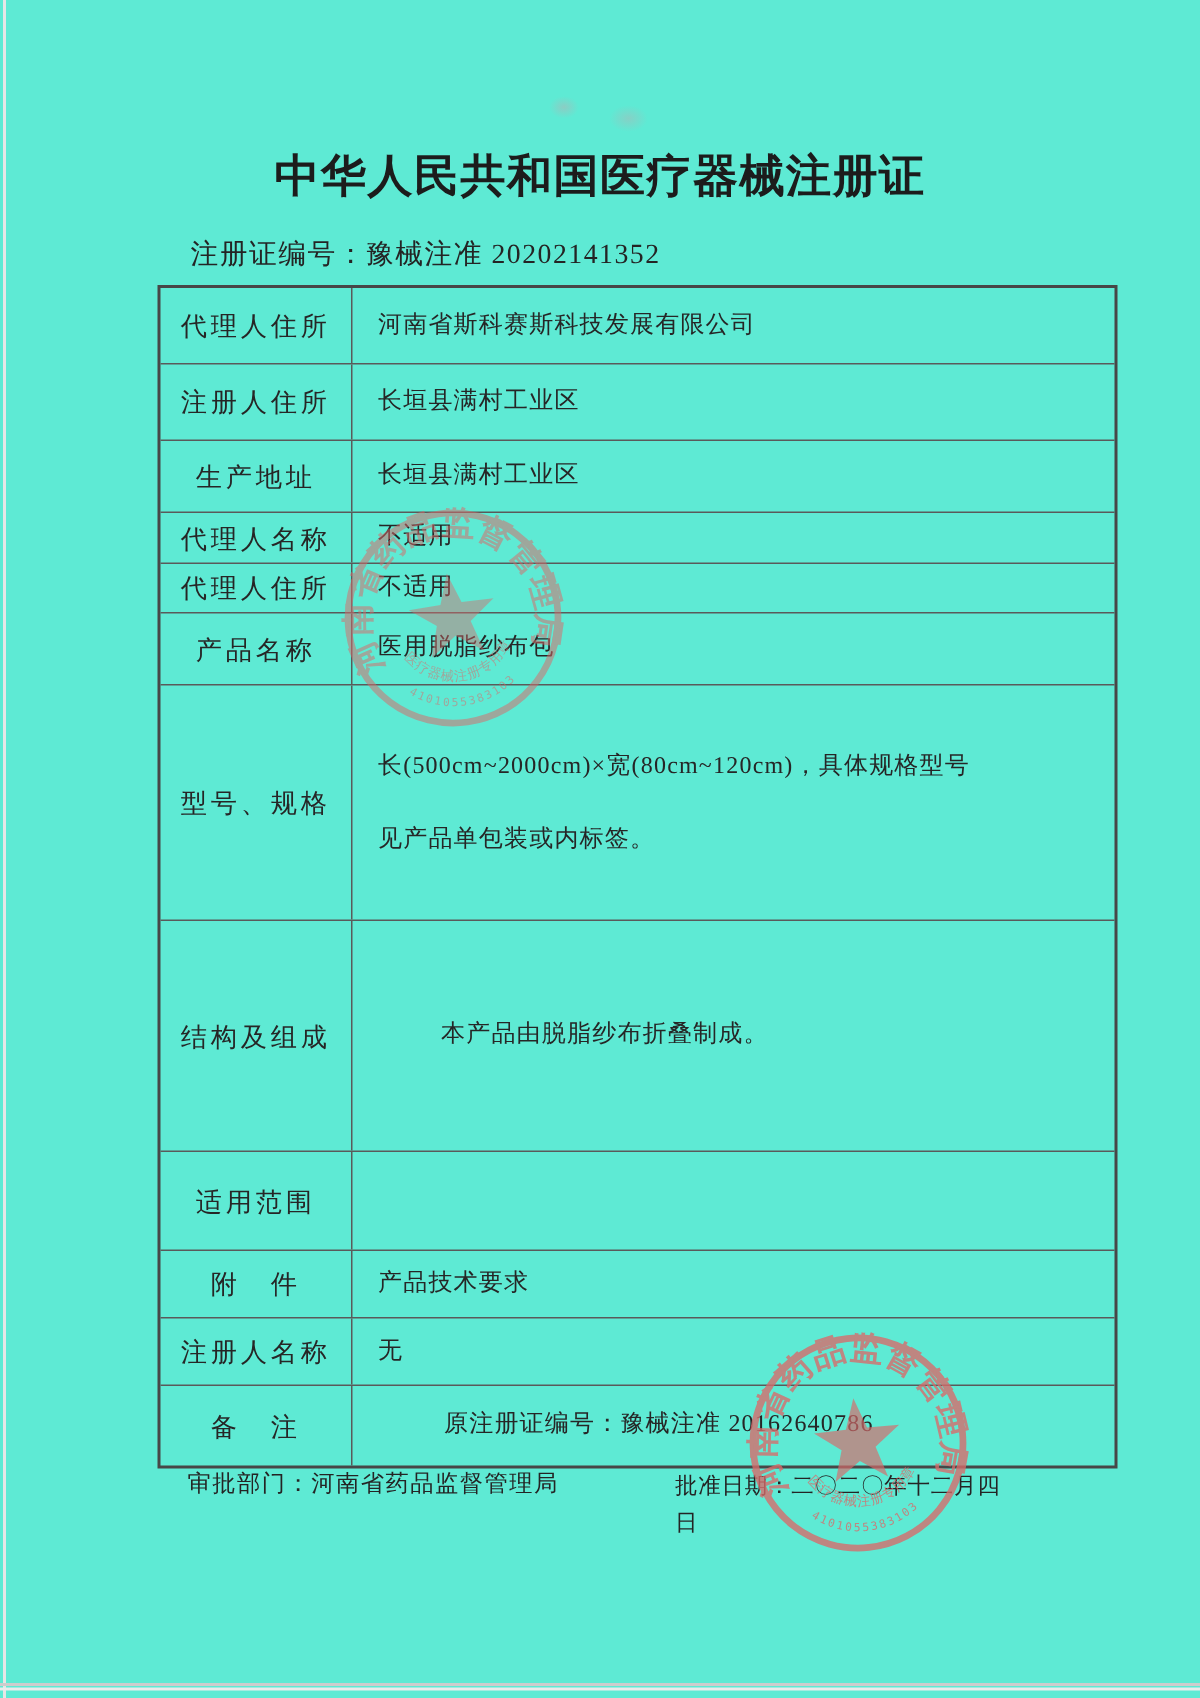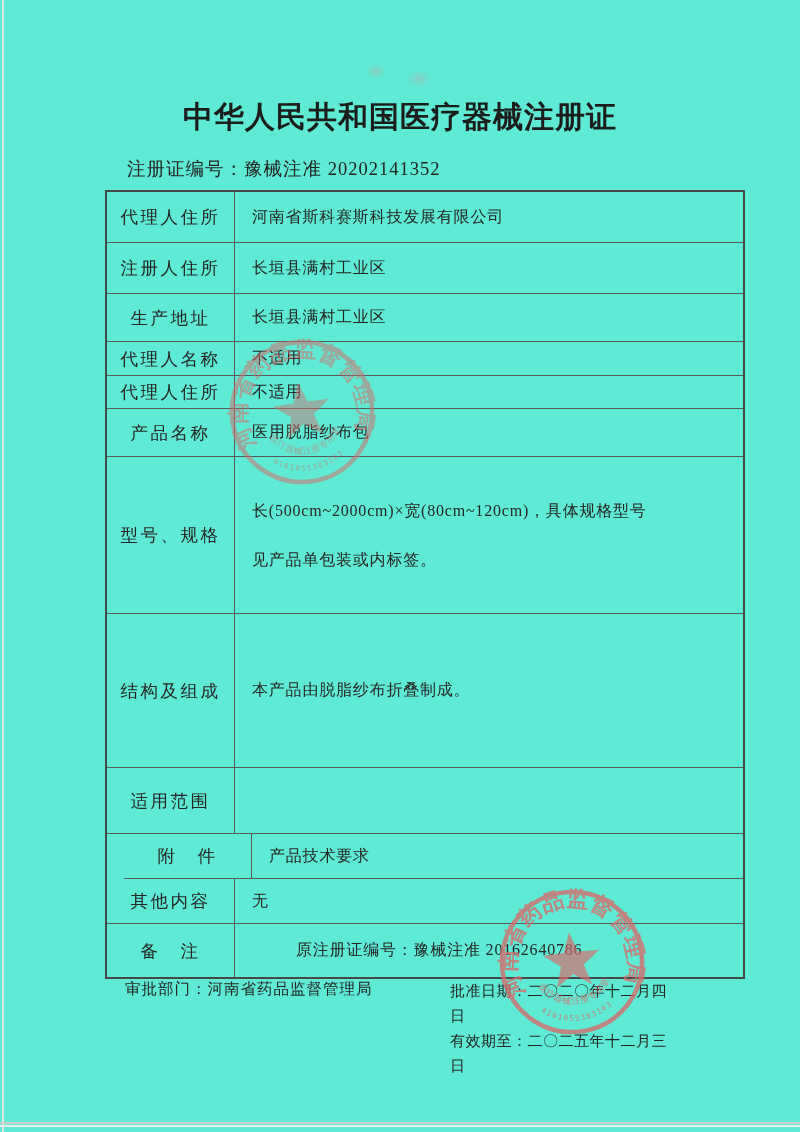--- a/index.html
+++ b/index.html
@@ -103,51 +103,48 @@
       </div>
       <div class="trow" style="height: 48px; justify-content: center;">
         <div class="tlabel">产品名称</div>
         <div class="tvalue">医用脱脂纱布包</div>
       </div>
       <div class="trow" style="height: 157px;">
         <div class="tlabel">型号、规格</div>
         <div class="tvalue tall">长(500cm~2000cm)×宽(80cm~120cm)，具体规格型号
 见产品单包装或内标签。</div>
       </div>
-      <div class="trow" style="height: 154px;">
+      <div class="trow" style="height: 154px; gap: 42px;">
         <div class="tlabel">结构及组成</div>
         <div class="tvalue">本产品由脱脂纱布折叠制成。</div>
       </div>
       <div class="trow" style="height: 66px;">
         <div class="tlabel">适用范围</div>
       </div>
-      <div class="trow" style="height: 45px; margin-left: 17px;">
+      <div class="trow" style="height: 45px;">
         <div class="tlabel">附　件</div>
         <div class="tvalue">产品技术要求</div>
       </div>
       <div class="trow" style="height: 45px;">
-        <div class="tlabel">其他内容</div>
+        <div class="tlabel">注册人名称</div>
         <div class="tvalue">无</div>
       </div>
       <div class="trow" style="height: 53px;">
         <div class="tlabel">备　注</div>
         <div class="tvalue">原注册证编号：豫械注准 20162640786</div>
       </div>
     </div>
 
   <div class="footer-left">
     <span>审批部门：</span><span>河南省药品监督管理局</span>
   </div>
 
   <div class="footer-right">
     <div>
       <span>批准日期：</span><span>二〇二〇年十二月四日</span>
-    </div>
-    <div>
-      <span>有效期至：</span><span>二〇二五年十二月三日</span>
     </div>
   </div>
 
   <div class="stamp" id="stamp-middle">
   <svg width="150" height="150" viewBox="0 0 150 150">
     <defs>
       <path id="top-m" d="M 26.5 103 A 56 56 0 1 1 123.5 103" fill="none"></path>
       <path id="sub-m" d="M 40 98 A 42 42 0 0 0 110 98" fill="none"></path>
       <path id="ser-m" d="M 26 106 A 57 57 0 0 0 124 106" fill="none"></path>
     </defs>

